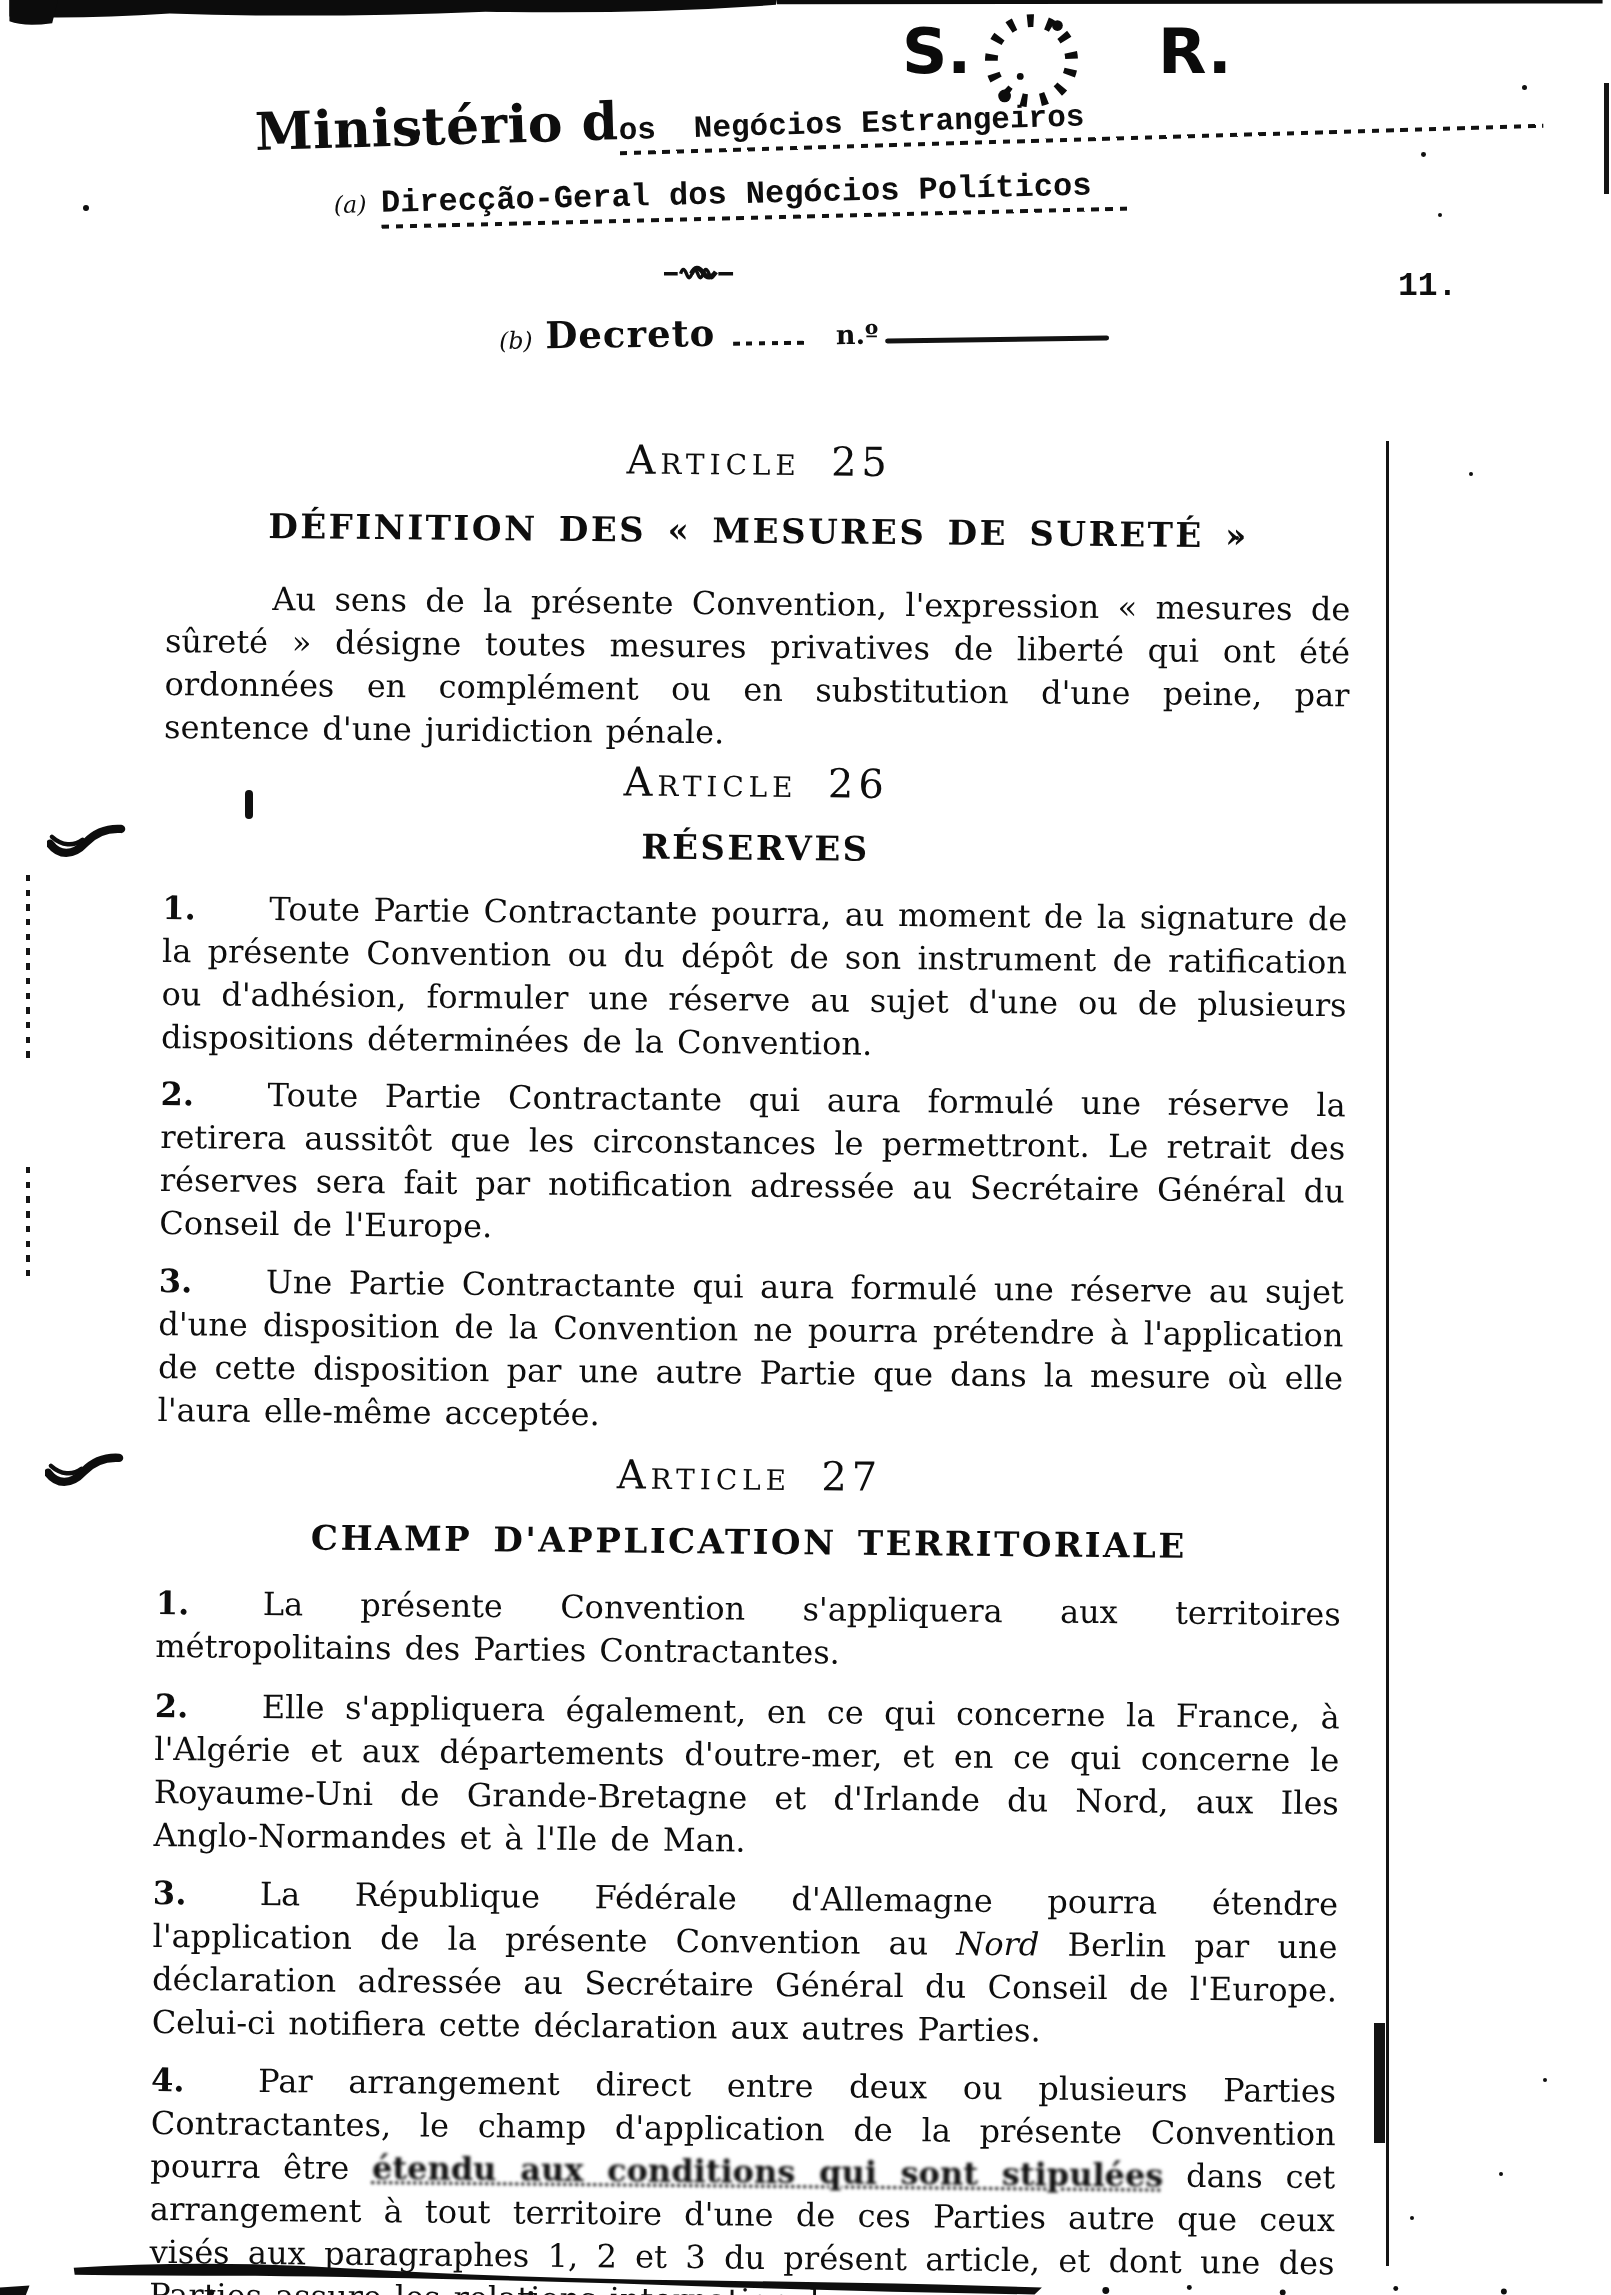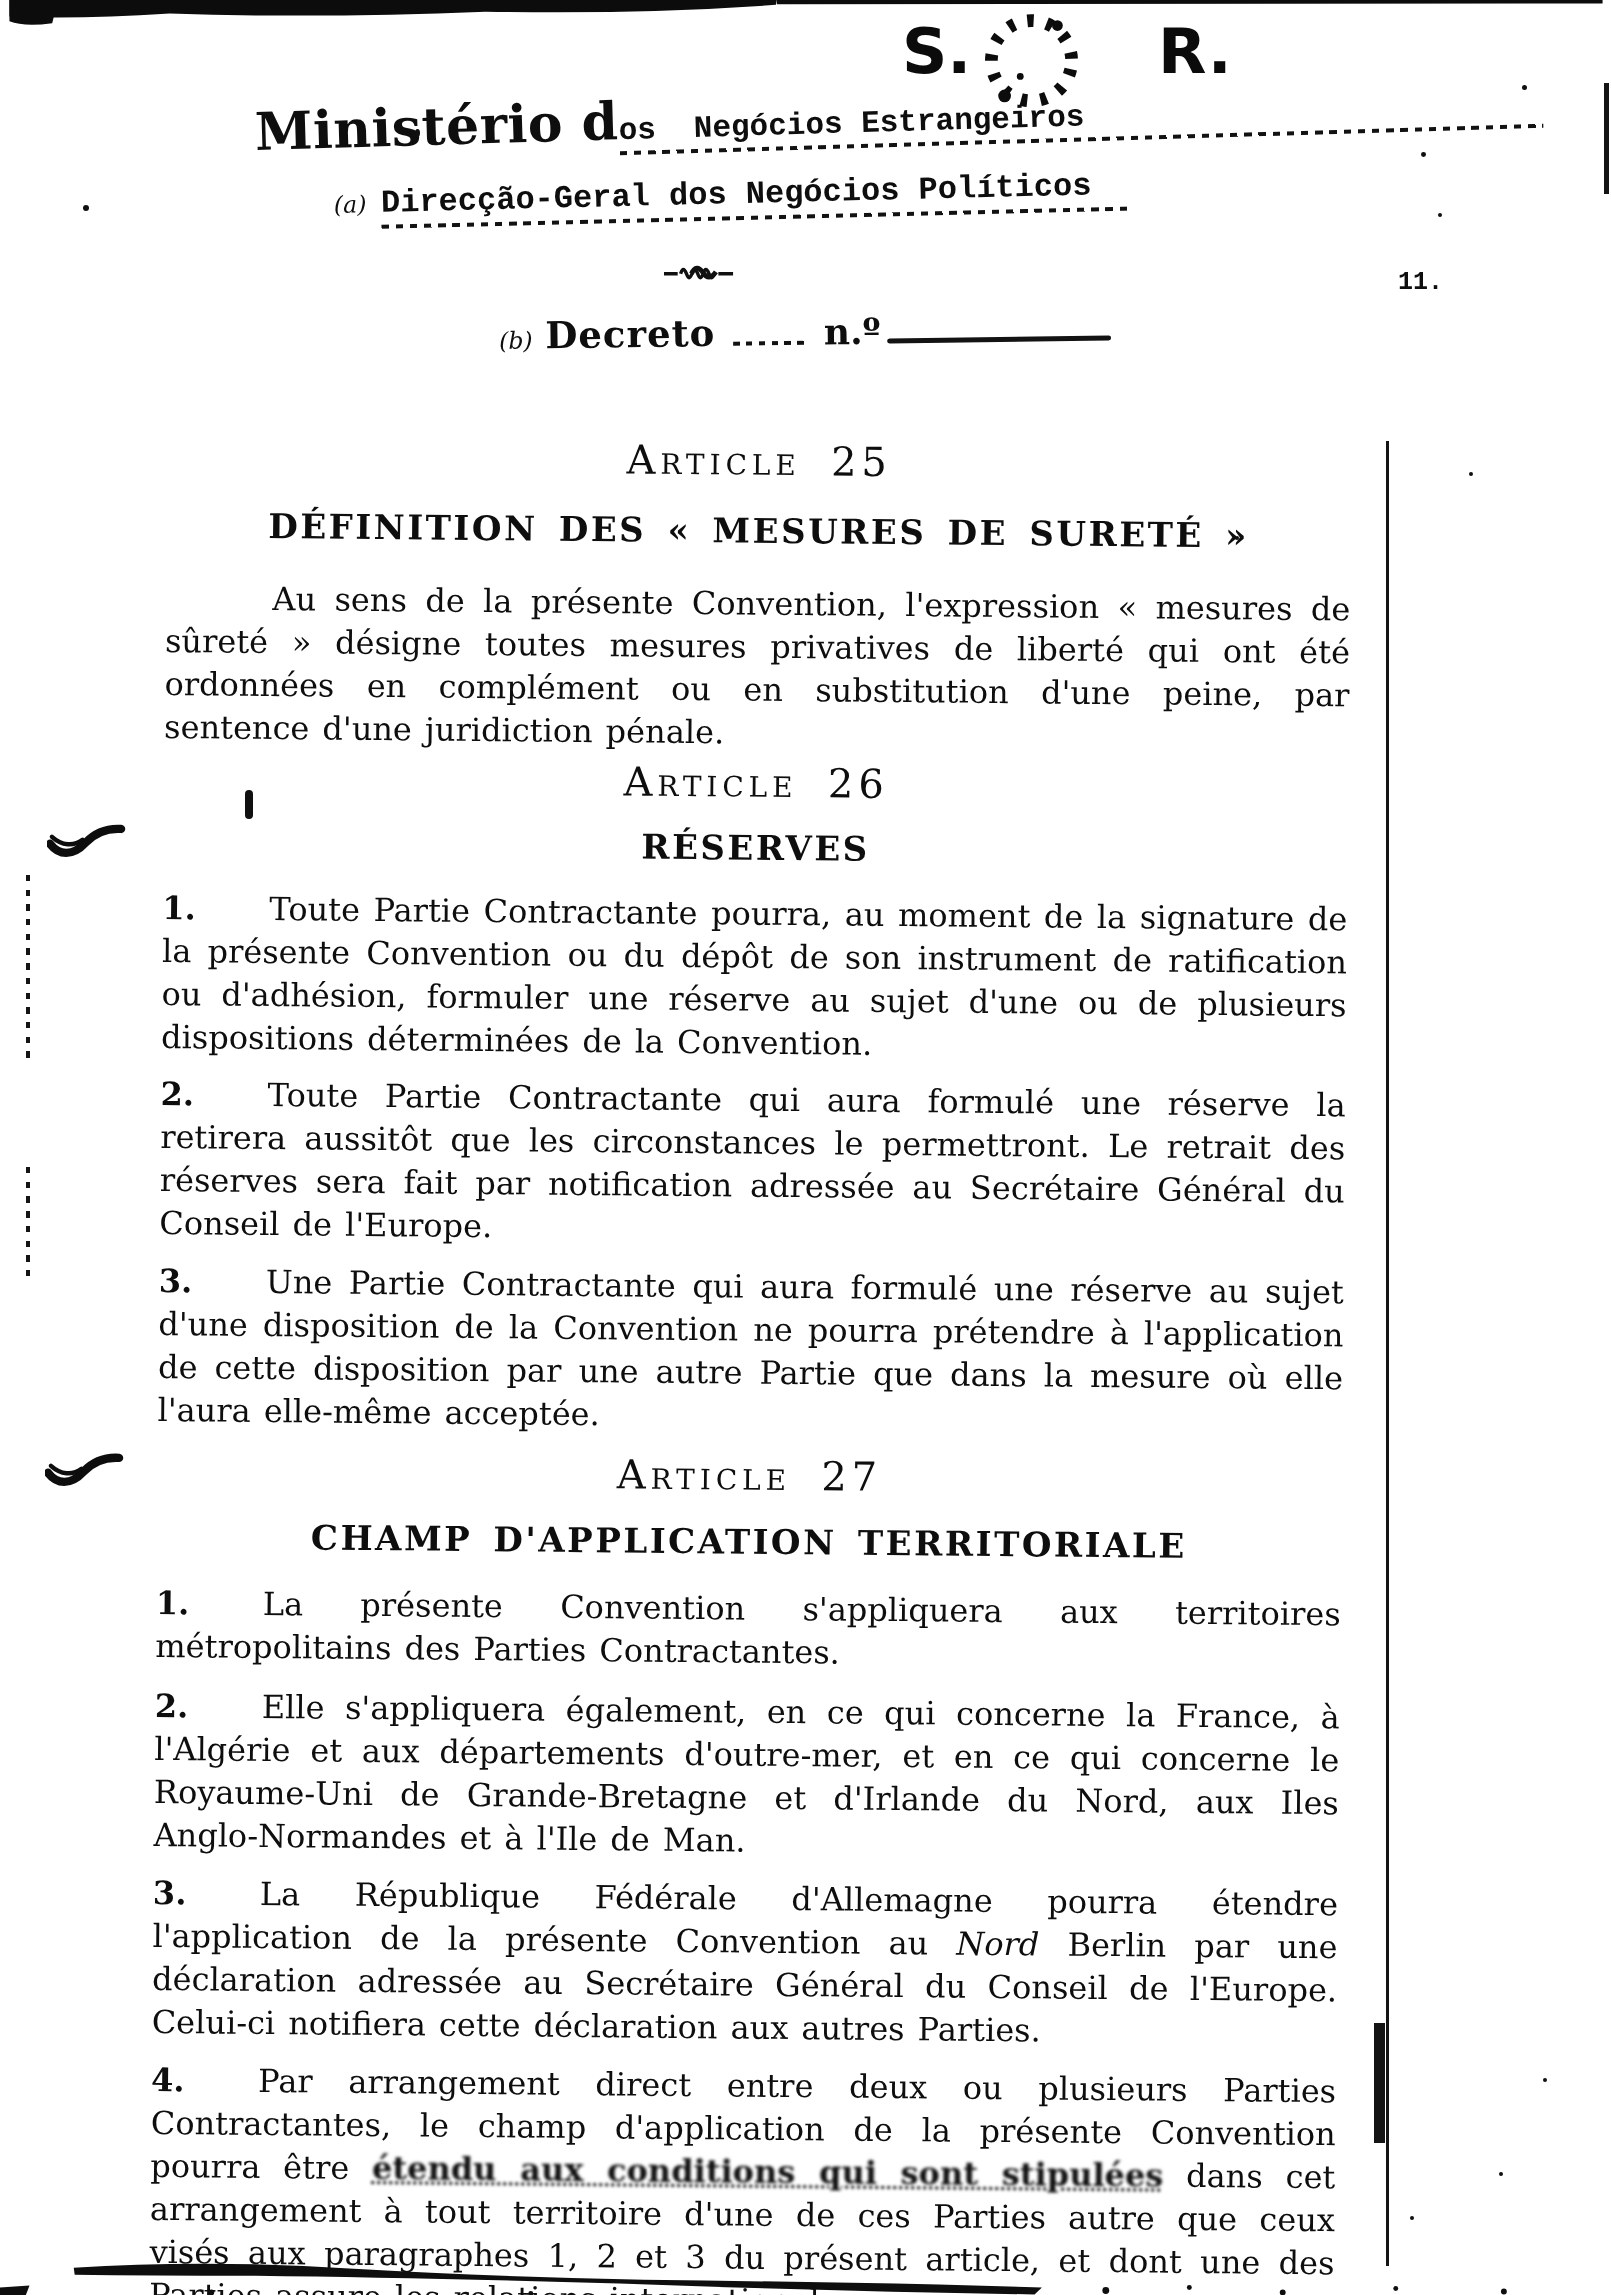--- a/index.html
+++ b/index.html
@@ -29,24 +29,24 @@
     padding-bottom:6.9px;
   }
   .prefix-it{font-style:italic; font-size:23.6px;}
   .dots-inline{
     display:inline-block; width:74px; height:4.4px; margin:0 3.9px;
     background:repeating-linear-gradient(90deg,#121212 0 6.4px,transparent 6.4px 12.8px);
     vertical-align:baseline;
   }
   .solid-line{display:inline-block; width:224px; height:5.4px; background:#131313; border-radius:2.5px; vertical-align:baseline; margin-left:6.9px;}
   .decreto-word{font-weight:bold; font-size:37px; letter-spacing:1px; margin-left:12.8px;}
-  .no-word{font-weight:bold; font-size:36px; margin-left:13px;}
+  .no-word{font-weight:bold; font-size:27px; margin-left:25px;}
   .pageno{
     position:absolute; font-family:"Liberation Mono", monospace;
-    font-weight:bold; font-size:25px;
+    font-weight:bold; font-size:33px;
   }
   
   #body-block{
     position:absolute; left:167px; top:432px; width:1185px;
     transform:rotate(0.55deg); transform-origin:0 0;
     font-size:32px; line-height:43px;
   }
   .art-head{
     text-align:center; font-variant:small-caps;
     font-size:40px; line-height:47px; letter-spacing:4.9px; word-spacing:12.8px;

